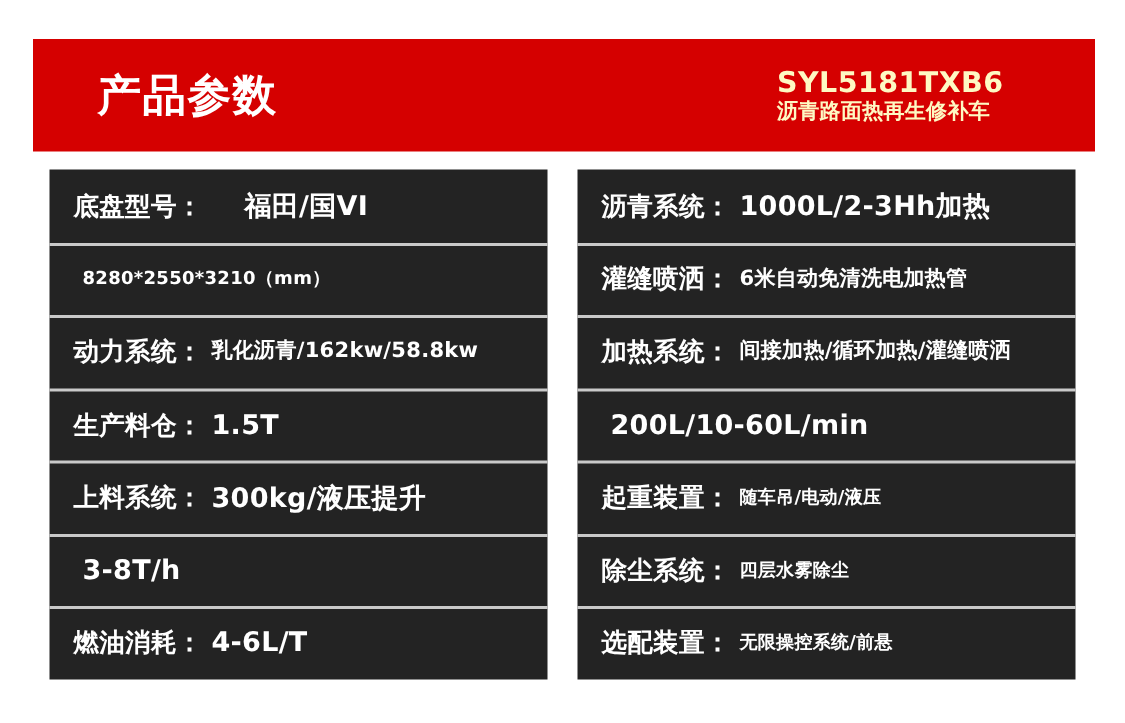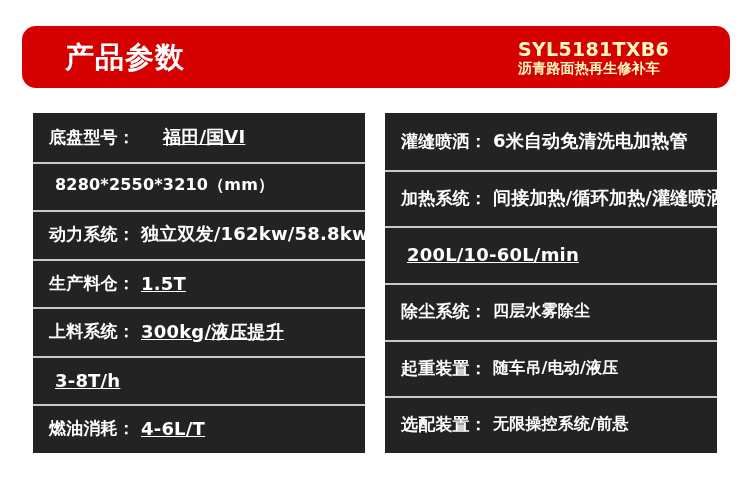--- a/index.html
+++ b/index.html
@@ -14,25 +14,24 @@
     overflow: hidden;
     font-family: "DejaVu Sans", "Liberation Sans", sans-serif;
   }
 
   
   .banner {
     position: absolute;
     left: 22px;
     top: 26px;
     width: 708px;
-    height: 62px;
+    height: 75px;
     background: #d50000;
     display: flex;
     align-items: center;
-    border-radius: 14px;
   }
   .banner-title {
     position: absolute;
     left: 43px;
     top: 50%;
     transform: translateY(-50%);
     color: #ffffff;
     font-size: 29px;
     font-weight: bold;
     letter-spacing: 1px;
@@ -102,23 +101,23 @@
     white-space: nowrap;
     letter-spacing: 0.2px;
   }
   .spec-value {
     color: #ffffff;
     font-weight: bold;
     white-space: nowrap;
     margin-left: 6px;
     letter-spacing: 0.2px;
   }
-  .spec-value.sz-lg  { font-size: 18px; text-decoration: underline; }
-  .spec-value.sz-md  { font-size: 16px; }
-  .spec-value.sz-sm  { font-size: 18px; }
+  .spec-value.sz-lg  { font-size: 18px; }
+  .spec-value.sz-md  { font-size: 12px; }
+  .spec-value.sz-sm  { font-size: 14px; }
   .spec-value.indent { margin-left: 28px; }
 </style>
 </head>
 <body>
 
 <div class="banner">
   <div class="banner-title">产品参数</div>
   <div class="banner-right">
     <span class="banner-model">SYL5181TXB6</span>
     <span class="banner-subtitle">沥青路面热再生修补车</span>
@@ -129,56 +128,60 @@
   <div class="panel" id="panel-left">
       <div class="spec-row">
         <span class="spec-label">底盘型号：</span>
         <span class="spec-value sz-lg indent">福田/国VI</span>
       </div>
       <div class="spec-row">
         <span class="spec-value sz-md">8280*2550*3210（mm）</span>
       </div>
       <div class="spec-row">
         <span class="spec-label">动力系统：</span>
-        <span class="spec-value sz-sm">独立双发/162kw/58.8kw</span>
+        <span class="spec-value sz-sm">乳化沥青/162kw/58.8kw</span>
       </div>
       <div class="spec-row">
         <span class="spec-label">生产料仓：</span>
         <span class="spec-value sz-lg">1.5T</span>
       </div>
       <div class="spec-row">
         <span class="spec-label">上料系统：</span>
         <span class="spec-value sz-lg">300kg/液压提升</span>
       </div>
       <div class="spec-row">
         <span class="spec-value sz-lg">3-8T/h</span>
       </div>
       <div class="spec-row">
         <span class="spec-label">燃油消耗：</span>
         <span class="spec-value sz-lg">4-6L/T</span>
       </div>
     </div>
   <div class="panel" id="panel-right">
       <div class="spec-row">
+        <span class="spec-label">沥青系统：</span>
+        <span class="spec-value sz-lg">1000L/2-3Hh加热</span>
+      </div>
+      <div class="spec-row">
         <span class="spec-label">灌缝喷洒：</span>
         <span class="spec-value sz-sm">6米自动免清洗电加热管</span>
       </div>
       <div class="spec-row">
         <span class="spec-label">加热系统：</span>
         <span class="spec-value sz-sm">间接加热/循环加热/灌缝喷洒</span>
       </div>
       <div class="spec-row">
         <span class="spec-value sz-lg">200L/10-60L/min</span>
       </div>
       <div class="spec-row">
+        <span class="spec-label">起重装置：</span>
+        <span class="spec-value sz-md">随车吊/电动/液压</span>
+      </div>
+      <div class="spec-row">
         <span class="spec-label">除尘系统：</span>
         <span class="spec-value sz-md">四层水雾除尘</span>
-      </div>
-      <div class="spec-row">
-        <span class="spec-label">起重装置：</span>
-        <span class="spec-value sz-md">随车吊/电动/液压</span>
       </div>
       <div class="spec-row">
         <span class="spec-label">选配装置：</span>
         <span class="spec-value sz-md">无限操控系统/前悬</span>
       </div>
     </div>
 </div>
 
 </body></html>

